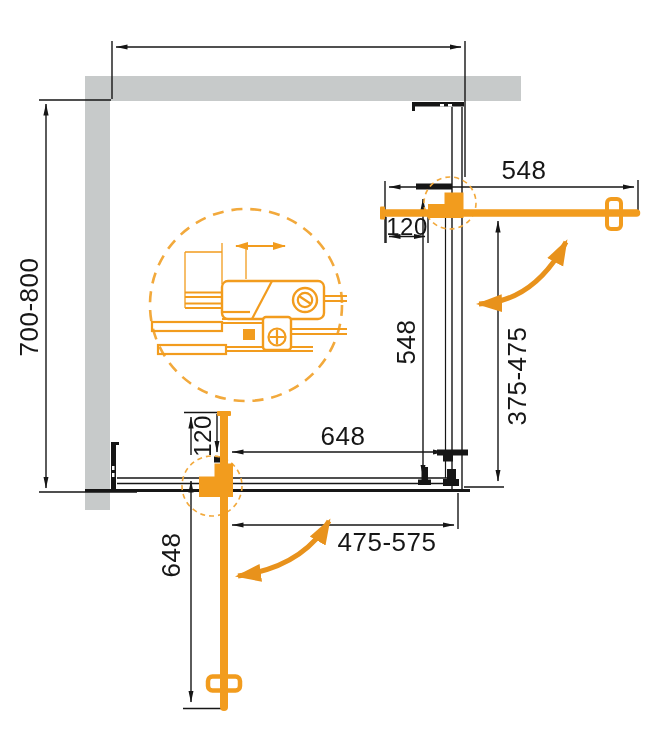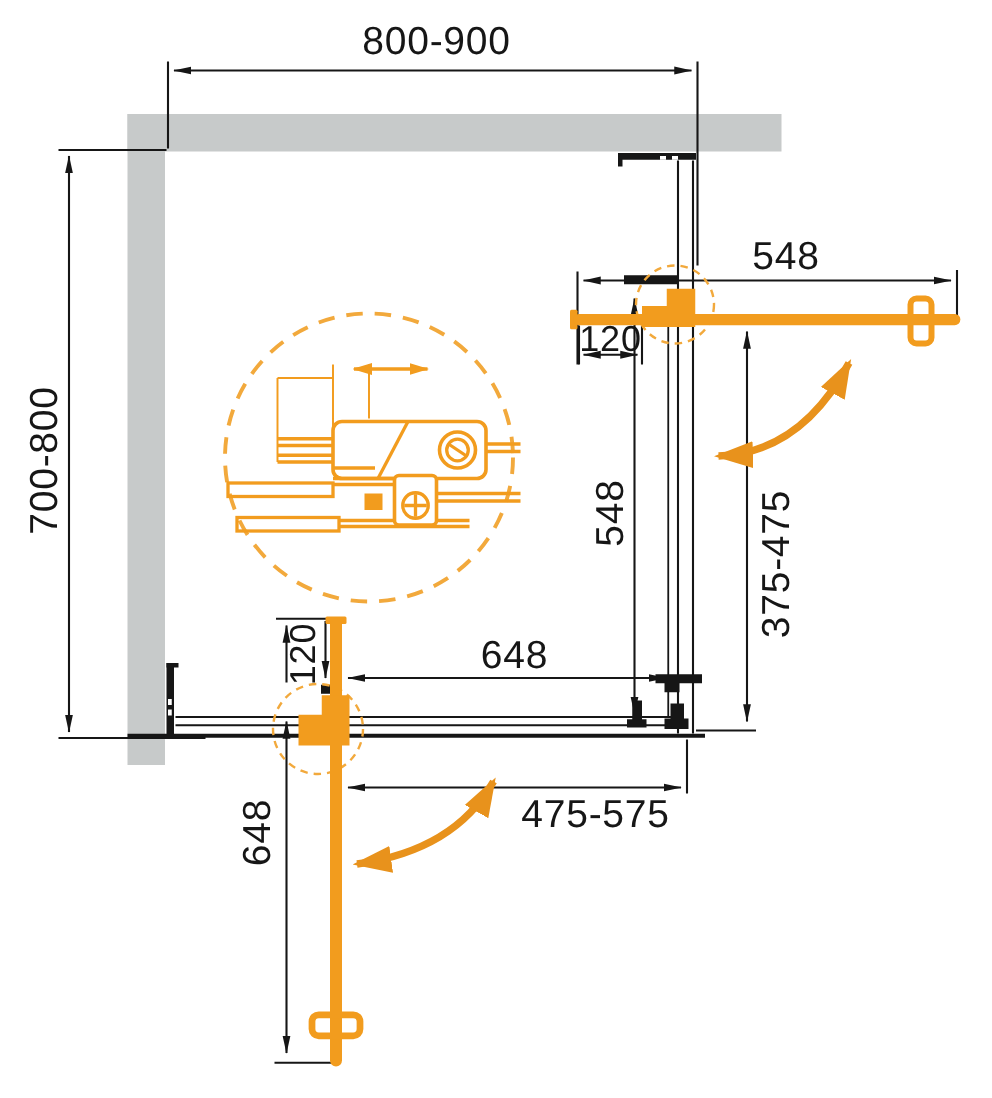--- a/index.html
+++ b/index.html
@@ -165,24 +165,23 @@
     <rect x="217" y="411" width="14" height="5" rx="1" class="of"></rect>
     <line x1="224" y1="416" x2="224" y2="707" class="obar" stroke-width="8"></line>
     <path d="M214.5,463.5 h18.5 v33.5 h-34 v-20.5 h15.5 z" class="of"></path>
     <rect x="208" y="676.5" width="32" height="14" rx="4.5" class="ohandle" stroke-width="4.5"></rect>
   </g>
 
   <path d="M566,242 Q534,302 479,304" class="oa" marker-start="url(#mo)" marker-end="url(#mo)"></path>
   <path d="M238,576 Q303,567 329,521" class="oa" marker-start="url(#mo)" marker-end="url(#mo)"></path>
 </svg>
 
-<div class="dim" style="left:291px;top:27px">800-900</div>
 <div class="dim rot" style="left:29px;top:307px">700-800</div>
 <div class="dim" style="left:524px;top:170px">548</div>
 <div class="dim sm" style="left:407px;top:227px">120</div>
 <div class="dim rot" style="left:406px;top:342px">548</div>
 <div class="dim rot" style="left:517px;top:376px">375-475</div>
 <div class="dim" style="left:343px;top:436px">648</div>
-<div class="dim" style="left:397px;top:542px">475-575</div>
+<div class="dim" style="left:387px;top:542px">475-575</div>
 <div class="dim rot" style="left:171px;top:555px">648</div>
 <div class="dim rot sm" style="left:203px;top:436px">120</div>
 
 </div>
 
 </body></html>

